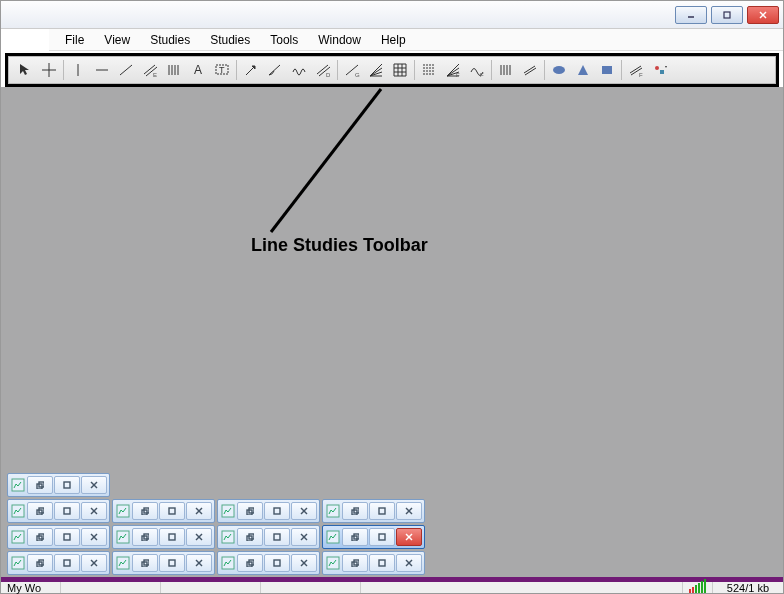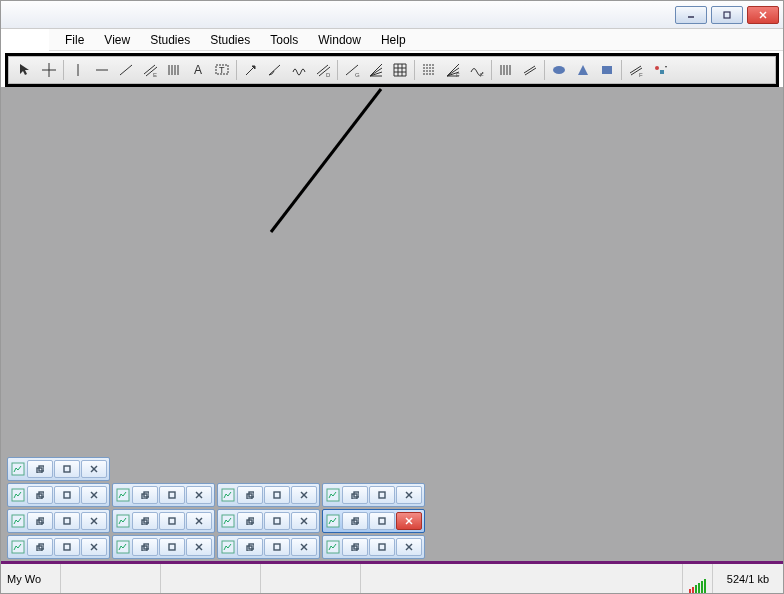--- a/index.html
+++ b/index.html
@@ -34,21 +34,21 @@
 .mdi-row { display: flex; gap: 2px; margin-top: 2px; }
 .mdi-win { display: flex; border: 1px solid #7a9cc6; background: linear-gradient(#e7f0fb,#c9dcf2); border-radius: 2px; height: 24px; align-items: center; padding: 0 2px; gap: 1px; }
 .mdi-win.active { border-color: #2a66b1; background: linear-gradient(#d2e4fb,#a7c8f0); }
 .mdi-btn { width: 26px; height: 18px; border: 1px solid #9cb5d6; background: linear-gradient(#f8fbff,#dbe8f7); border-radius: 2px; display: flex; align-items: center; justify-content: center; cursor: pointer; }
 .mdi-btn.close-red { background: linear-gradient(#f28b84,#d9453b); border-color: #a93028; }
 .mdi-btn svg { width: 8px; height: 8px; stroke: #456; stroke-width: 1.4; fill: none; }
 .mdi-btn.close-red svg { stroke: #fff; }
 .mdi-icon { width: 16px; height: 16px; display: flex; align-items: center; justify-content: center; }
 
 
-.statusbar { height: 32px; background: #f0f0f0; border-top: 3px solid #701a75; display: flex; align-items: center; font-size: 11px; }
+.statusbar { height: 16px; background: #f0f0f0; border-top: 5px solid #701a75; display: flex; align-items: center; font-size: 11px; }
 .status-cell { padding: 0 6px; border-right: 1px solid #ccc; height: 100%; display: flex; align-items: center; }
 .status-cell.first { width: 60px; }
 .status-spacer { flex: 1; border-right: 1px solid #ccc; height:100%; }
 .status-sig { width: 30px; display: flex; align-items: flex-end; justify-content: center; gap: 1px; padding: 0 4px; border-right: 1px solid #ccc; height:100%; }
 .sig-bar { width: 2px; }
 .status-kb { padding: 0 14px; }
 </style>
 </head>
 <body>
 
@@ -260,20 +260,21 @@
             <path d="M13 4 L15 4 L14 6 Z" fill="#333" stroke="none"></path>
           </svg>
         </div>
       </div>
   </div>
 
   <div class="workspace">
     <svg class="annotation-line" style="left:260px; top:0px;" width="140" height="150">
       <line x1="120" y1="2" x2="10" y2="145" stroke="#000" stroke-width="3"></line>
     </svg>
+    <div class="annotation-text" style="left:250px; top:148px;">Line Studies Toolbar</div>
 
     <div class="mdi-area" id="mdi-area">
         <div class="mdi-row">
           <div class="mdi-win">
             <div class="mdi-icon">
               <svg width="14" height="14" viewBox="0 0 14 14">
                 <rect x="1" y="1" width="12" height="12" fill="#e7f0fb" stroke="#5a8"></rect>
                 <path d="M3 10 L5 6 L7 8 L10 4" stroke="#2a6" fill="none"></path>
               </svg>
             </div>

